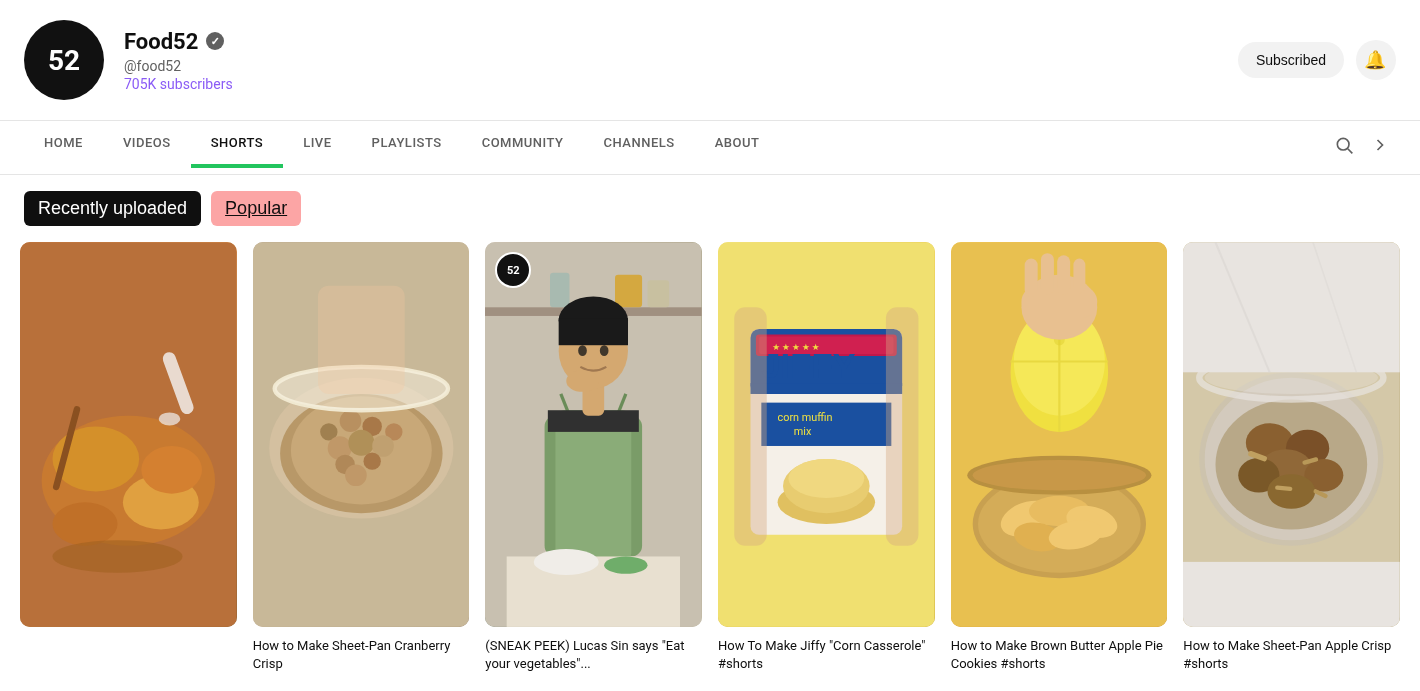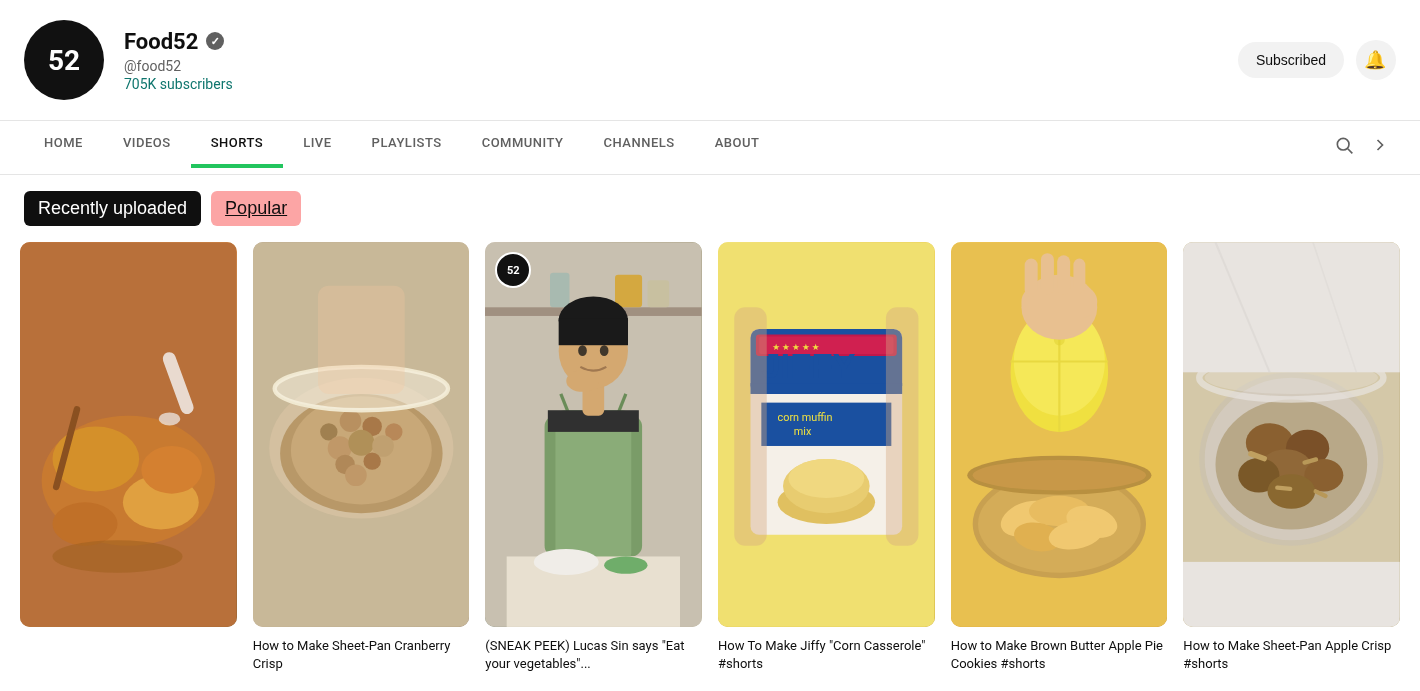--- a/index.html
+++ b/index.html
@@ -38,21 +38,21 @@
       width: 18px; height: 18px;
       background: #606060;
       border-radius: 50%;
       display: inline-flex;
       align-items: center;
       justify-content: center;
       color: #fff;
       font-size: 11px;
     }
     .channel-handle { font-size: 14px; color: #606060; margin-top: 4px; }
-    .channel-subs { font-size: 14px; color: #0f766e; margin-top: 2px; }
+    .channel-subs { font-size: 14px; color: #8b5cf6; margin-top: 2px; }
     .header-right {
       display: flex;
       align-items: center;
       gap: 12px;
     }
     .subscribed-btn {
       background: #f2f2f2;
       border: none;
       border-radius: 20px;
       padding: 10px 18px;

